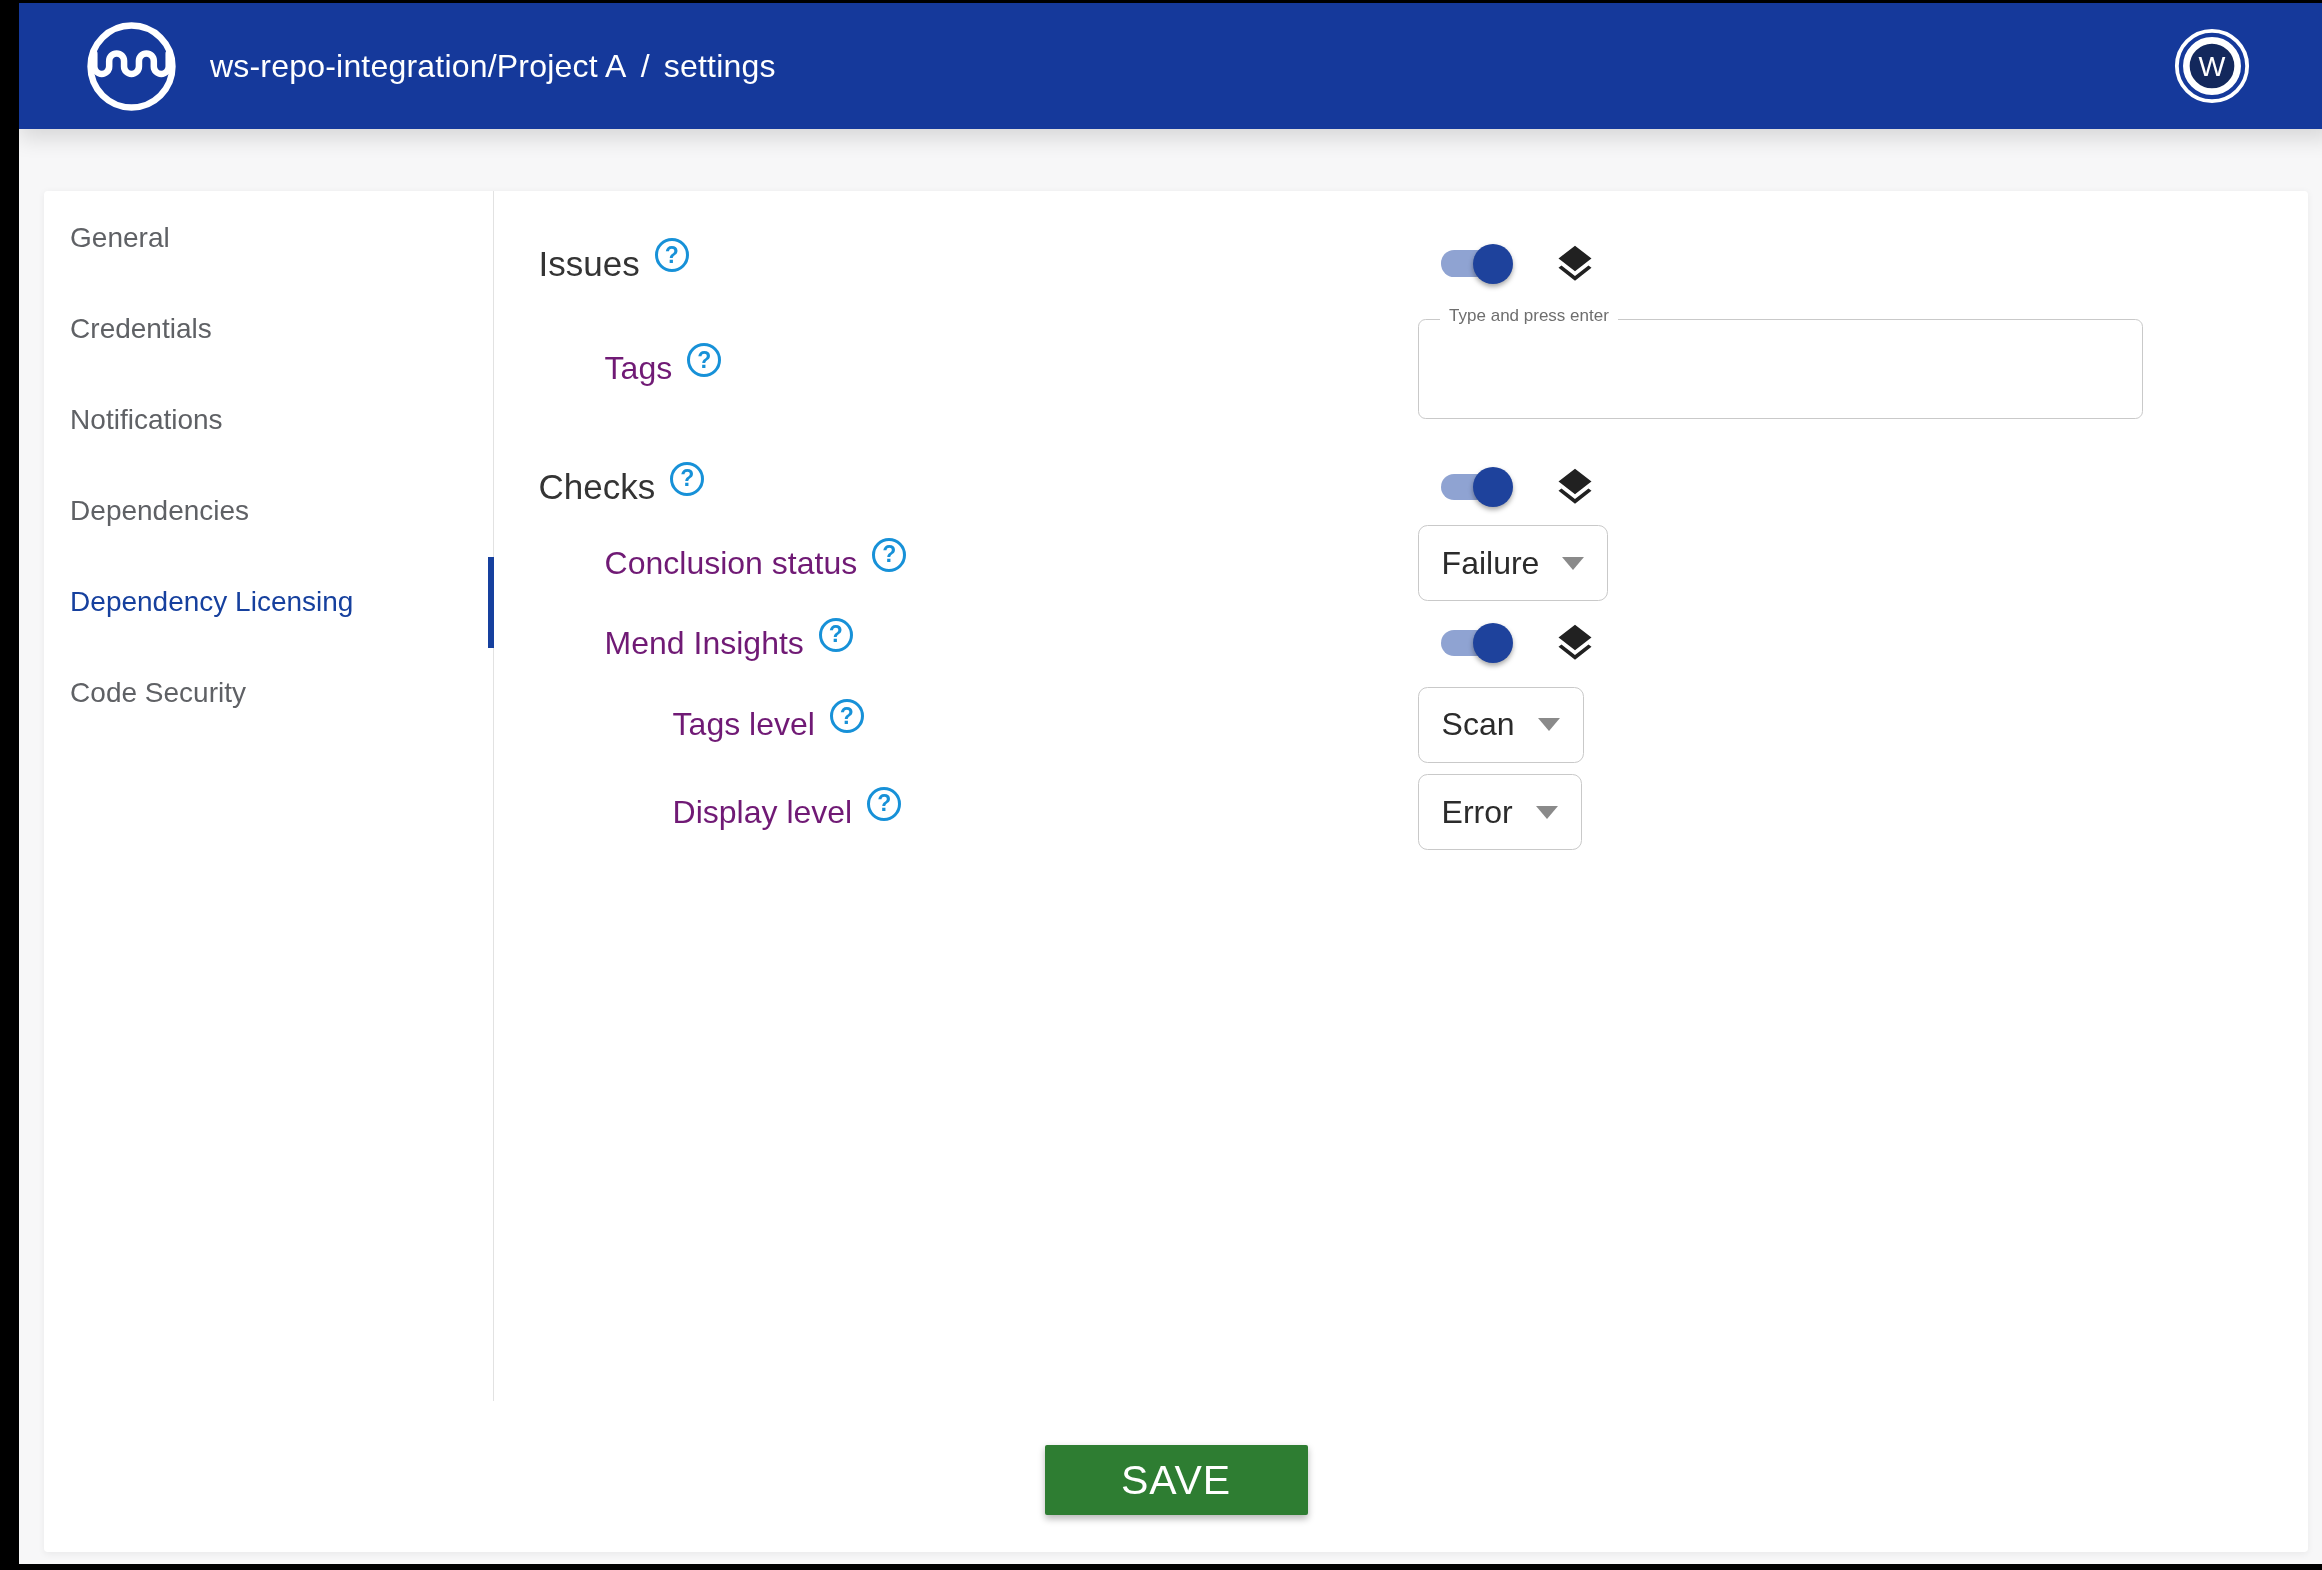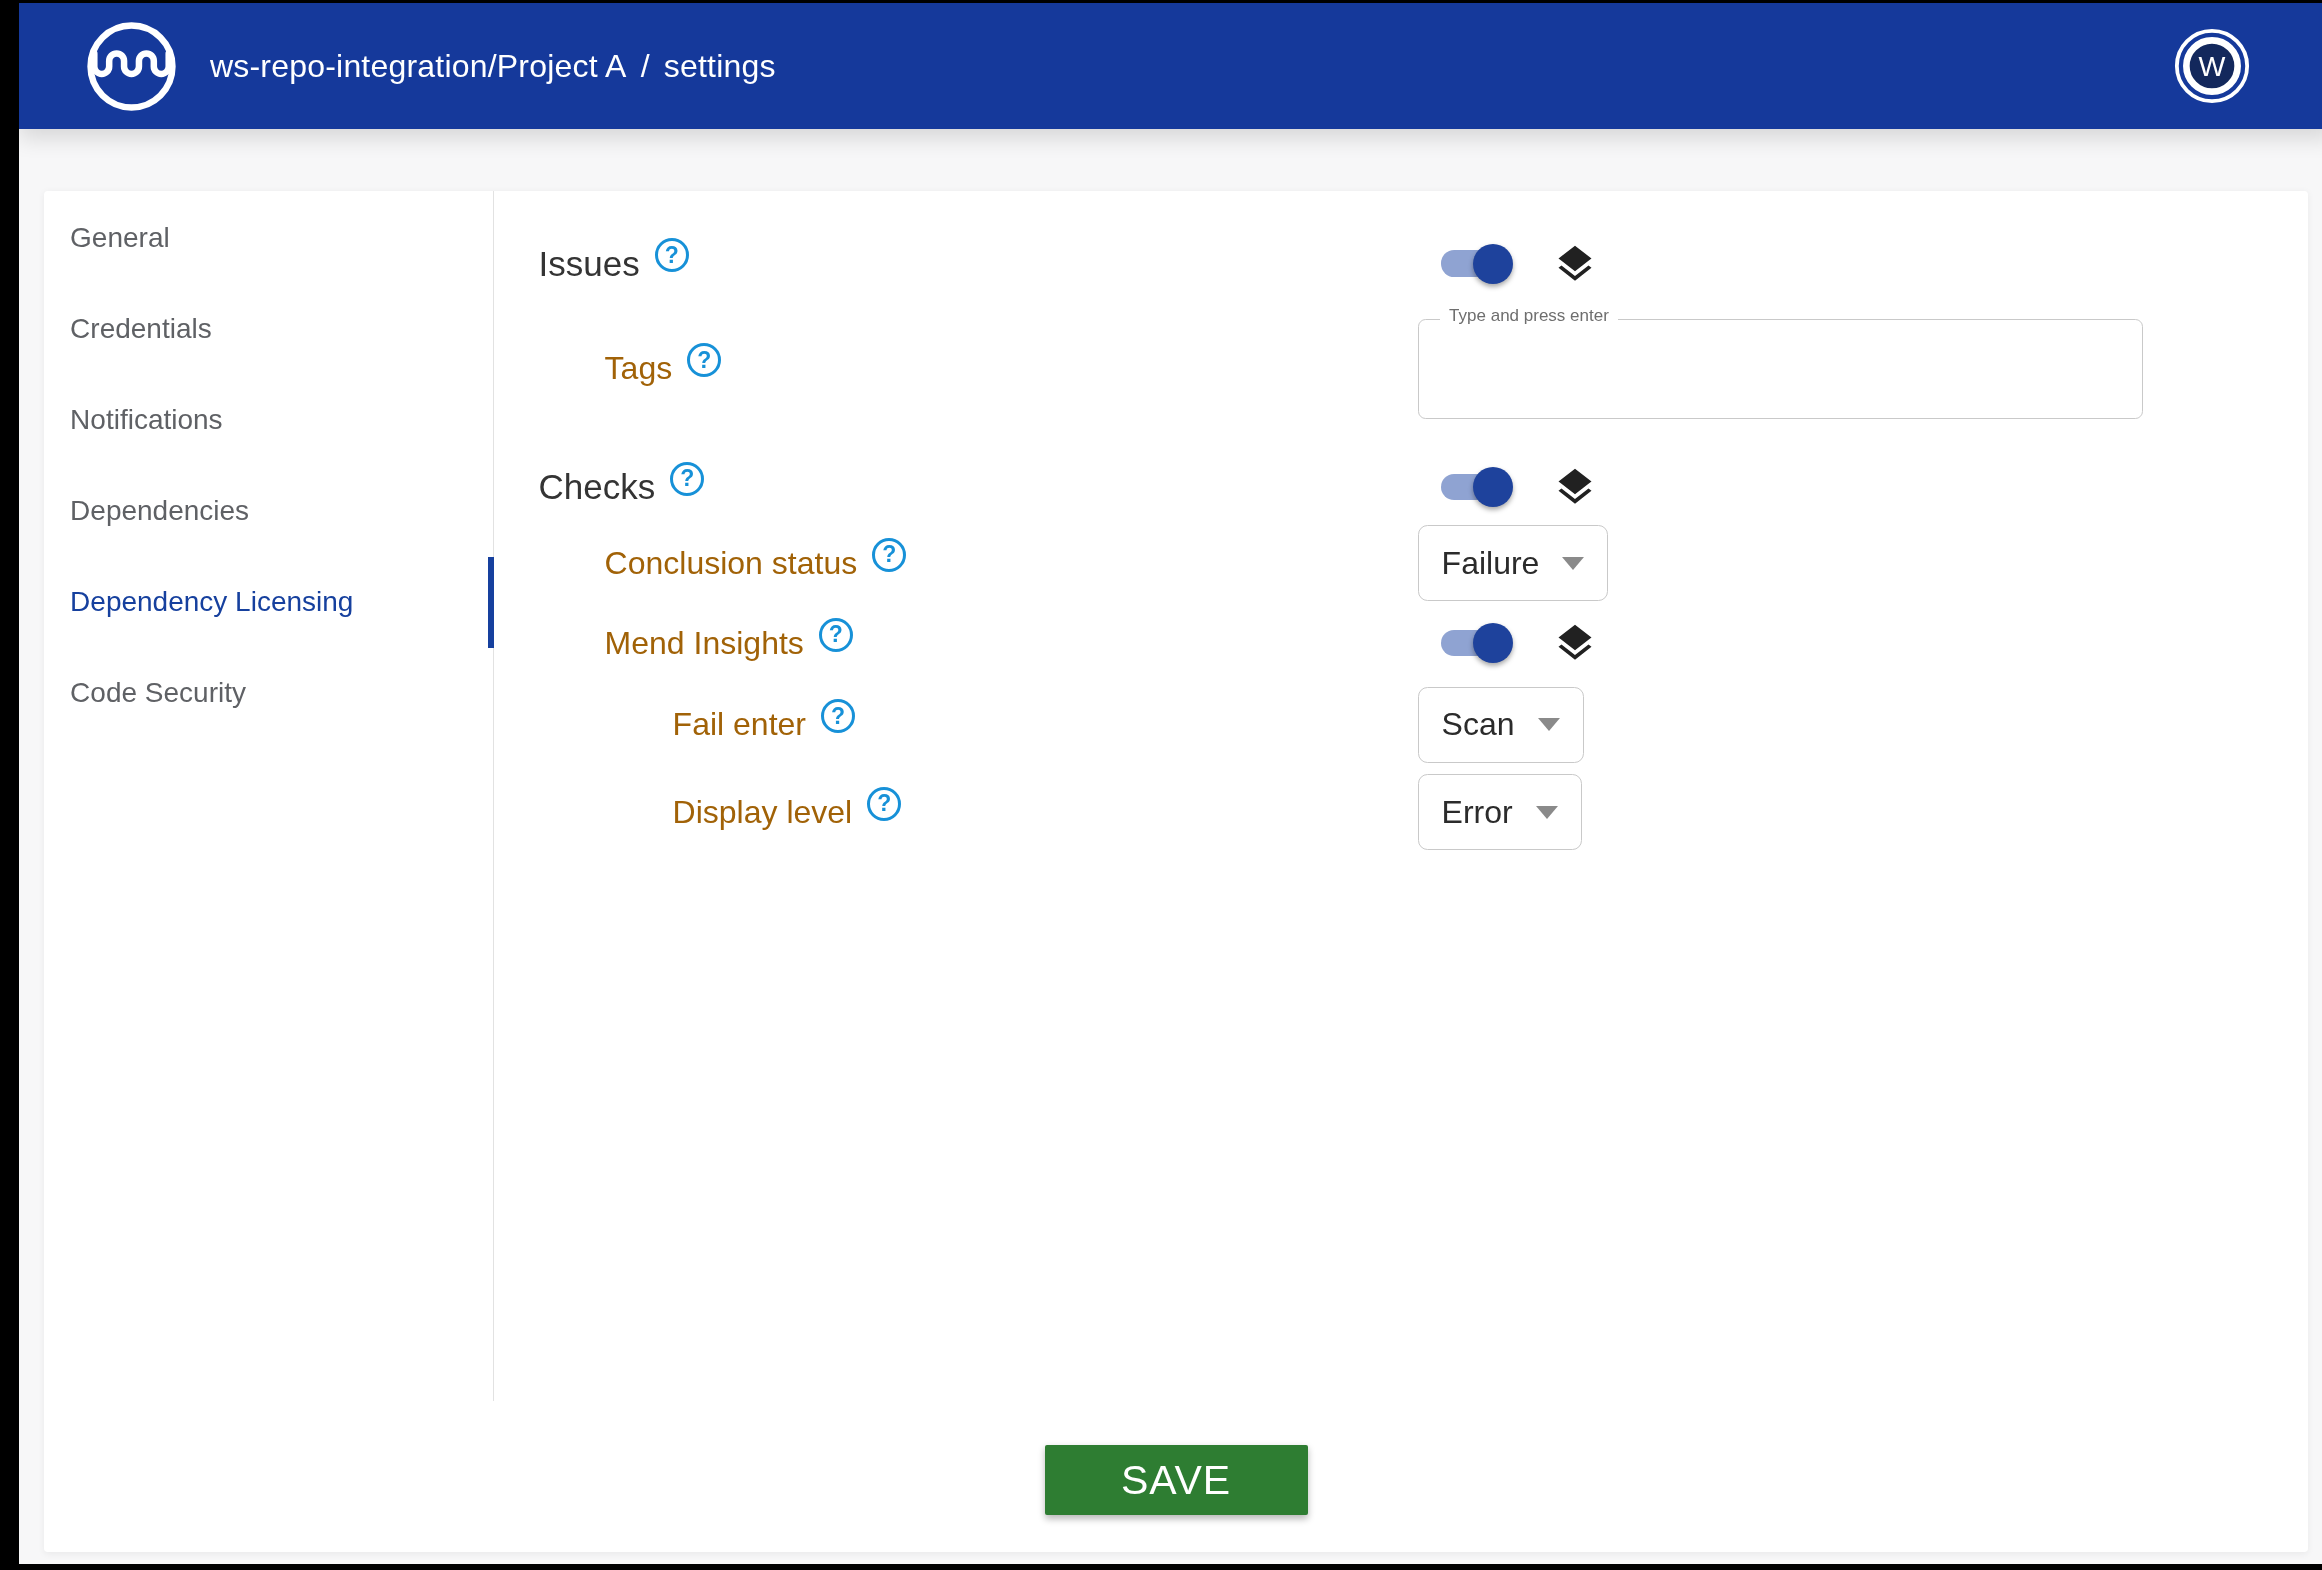--- a/index.html
+++ b/index.html
@@ -63,21 +63,21 @@
     width:6.6px; background:var(--nav_active);
   }
 
   
   .content { flex:1 1 auto; padding:42px 0 0 45px; }
   .row { display:flex; align-items:center; }
   .label-col { width:879px; flex:0 0 auto; display:flex; align-items:center; }
   .indent-1 { padding-left:66px; }
   .indent-2 { padding-left:134px; }
   .lbl-main { font-size:35px; color:#343434; }
-  .lbl-sub  { font-size:32px; color:#a16207; }
+  .lbl-sub  { font-size:32px; color:#701a75; }
 
   .help {
     width:34px; height:34px; margin-left:15px; flex:0 0 auto;
     border:3.3px solid var(--help); border-radius:50%;
     color:var(--help); font-size:23px; font-weight:bold;
     display:inline-flex; align-items:center; justify-content:center;
     position:relative; top:-8.5px; cursor:pointer; background:#fff;
   }
 
   .row-issues { height:61px; }
@@ -234,21 +234,21 @@
               <span class="track"></span>
                 <span class="knob"></span>
             </div>
             <svg class="layers" viewBox="0 0 24 24">
               <path fill="#212121" d="M11.99 18.54l-7.37-5.73L3 14.07l9 7 9-7-1.63-1.27-7.38 5.74zM12 16l7.36-5.73L21 9l-9-7-9 7 1.63 1.27L12 16z"></path>
             </svg>
           </div>
 
           <div class="row row-fail">
             <div class="label-col indent-2">
-              <span class="lbl-sub">Fail enter</span>
+              <span class="lbl-sub">Tags level</span>
               <span class="help">?</span>
             </div>
             <div class="select">
               <span class="val">Scan</span>
               <span class="caret"></span>
             </div>
           </div>
 
           <div class="row row-display">
             <div class="label-col indent-2">

